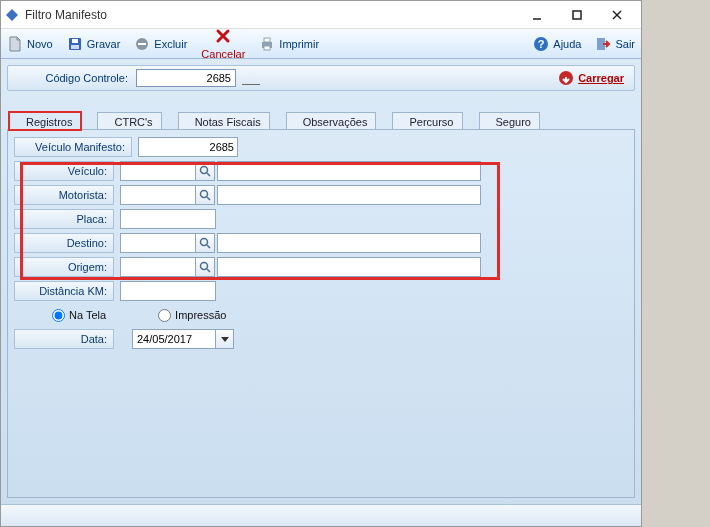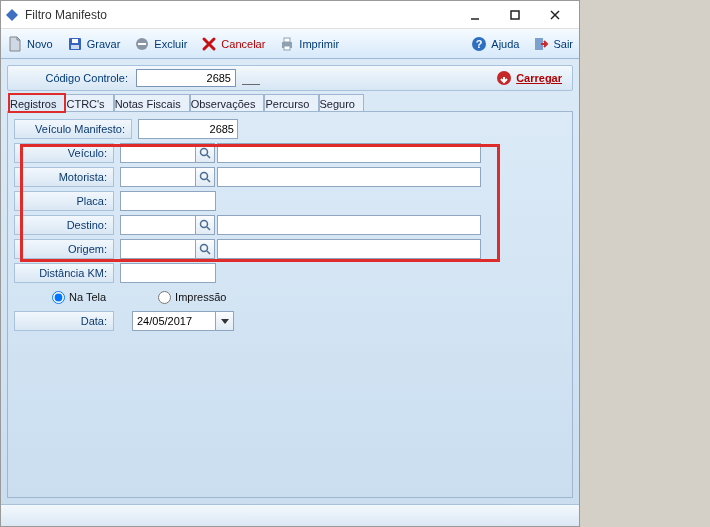--- a/index.html
+++ b/index.html
@@ -1,45 +1,45 @@
 <!DOCTYPE html>
 <html><head>
 <meta charset="utf-8">
 <style>
   * { box-sizing: border-box; margin: 0; padding: 0; font-family: Tahoma, Arial, sans-serif; font-size: 11px; }
   body { background: #d4d0c8; width: 710px; height: 527px; overflow: hidden; }
 
-  .window { width: 580px; height: 527px; background: #fff; border: 1px solid #999; display: flex; flex-direction: column; }
+  .window { width: 642px; height: 527px; background: #fff; border: 1px solid #999; display: flex; flex-direction: column; }
 
   
   .titlebar { height: 28px; background: #fff; display: flex; align-items: center; padding: 0 4px; border-bottom: 1px solid #e0e0e0; }
   .titlebar .app-icon { width: 14px; height: 14px; margin-right: 6px; }
   .titlebar .title-text { flex: 1; font-size: 12px; color: #333; }
   .titlebar .winbtn { width: 40px; height: 26px; display: flex; align-items: center; justify-content: center; color: #333; }
 
   
   .toolbar { height: 30px; background: linear-gradient(#f6fbff, #d7e9fa); border-bottom: 1px solid #9db9d6; display: flex; align-items: center; padding: 0 6px; gap: 14px; }
   .toolbar .tb-item { display: flex; align-items: center; gap: 4px; color: #003a7a; cursor: pointer; }
-  .toolbar .tb-item.red { color: #b00000; }
+  .toolbar .tb-item.red { color: #b00000; flex-direction: column; }
   .toolbar .spacer { flex: 1; }
   .toolbar .tb-icon { width: 16px; height: 16px; display: inline-block; }
 
   
   .body-area { flex: 1; background: linear-gradient(#dceaf7, #cadef0); padding: 6px; display: flex; flex-direction: column; position: relative; }
 
-  .controle-bar { height: 26px; background: linear-gradient(#f3f8fd, #d7e6f4); border: 1px solid #a9c2db; border-radius: 2px; display: flex; align-items: center; padding: 0 10px; gap: 8px; margin-bottom: 2px; }
+  .controle-bar { height: 26px; background: linear-gradient(#f3f8fd, #d7e6f4); border: 1px solid #a9c2db; border-radius: 2px; display: flex; align-items: center; padding: 0 10px; gap: 8px; margin-bottom: 20px; }
   .controle-bar .lbl { color: #003a7a; width: 110px; text-align: right; }
   .controle-bar .ctl-input { width: 100px; height: 18px; border: 1px solid #7a97b9; background: #fff; text-align: right; padding: 0 4px; font-size: 11px; }
   .controle-bar .underline { width: 18px; height: 14px; border-bottom: 1px solid #6a6a6a; margin-left: -2px; }
   .controle-bar .carregar { margin-left: auto; display: flex; align-items: center; gap: 4px; color: #b00000; font-weight: bold; cursor: pointer; text-decoration: underline; }
   .carregar-icon { width: 16px; height: 16px; }
 
   
   .tabstrip { display: flex; align-items: flex-end; gap: 0; padding-left: 2px; }
-  .tab { border: 1px solid #9eb6cf; background: #e8f0fa; border-bottom: none; padding: 3px 8px 2px 0; margin-right: 0px; color: #223; cursor: pointer; position: relative; top: 1px; }
+  .tab { border: 1px solid #9eb6cf; background: #e8f0fa; border-bottom: none; padding: 3px 8px 2px 16px; margin-right: 16px; color: #223; cursor: pointer; position: relative; top: 1px; }
   .tab.active { background: #dceaf7; border-top-color: #9eb6cf; z-index: 2; }
   .tab.active.highlight { outline: 2px solid #e02b2b; outline-offset: -1px; }
 
   .tab-panel { flex: 1; border: 1px solid #9eb6cf; background: linear-gradient(#dceaf7, #cadef0); padding: 6px; position: relative; }
 
   
   .form-row { display: flex; align-items: center; margin-bottom: 2px; height: 22px; }
   .form-label { width: 100px; height: 20px; background: linear-gradient(#f2f7fc, #d9e7f4); border: 1px solid #a9c2db; display: flex; align-items: center; justify-content: flex-end; padding-right: 6px; color: #0b3b73; margin-right: 6px; }
   .fld-short { width: 100px; height: 20px; border: 1px solid #8ea6c0; background: #fff; padding: 0 3px; text-align: right; }
   .fld-code { width: 100px; height: 20px; border: 1px solid #8ea6c0; background: #fff; padding: 0 3px; }

